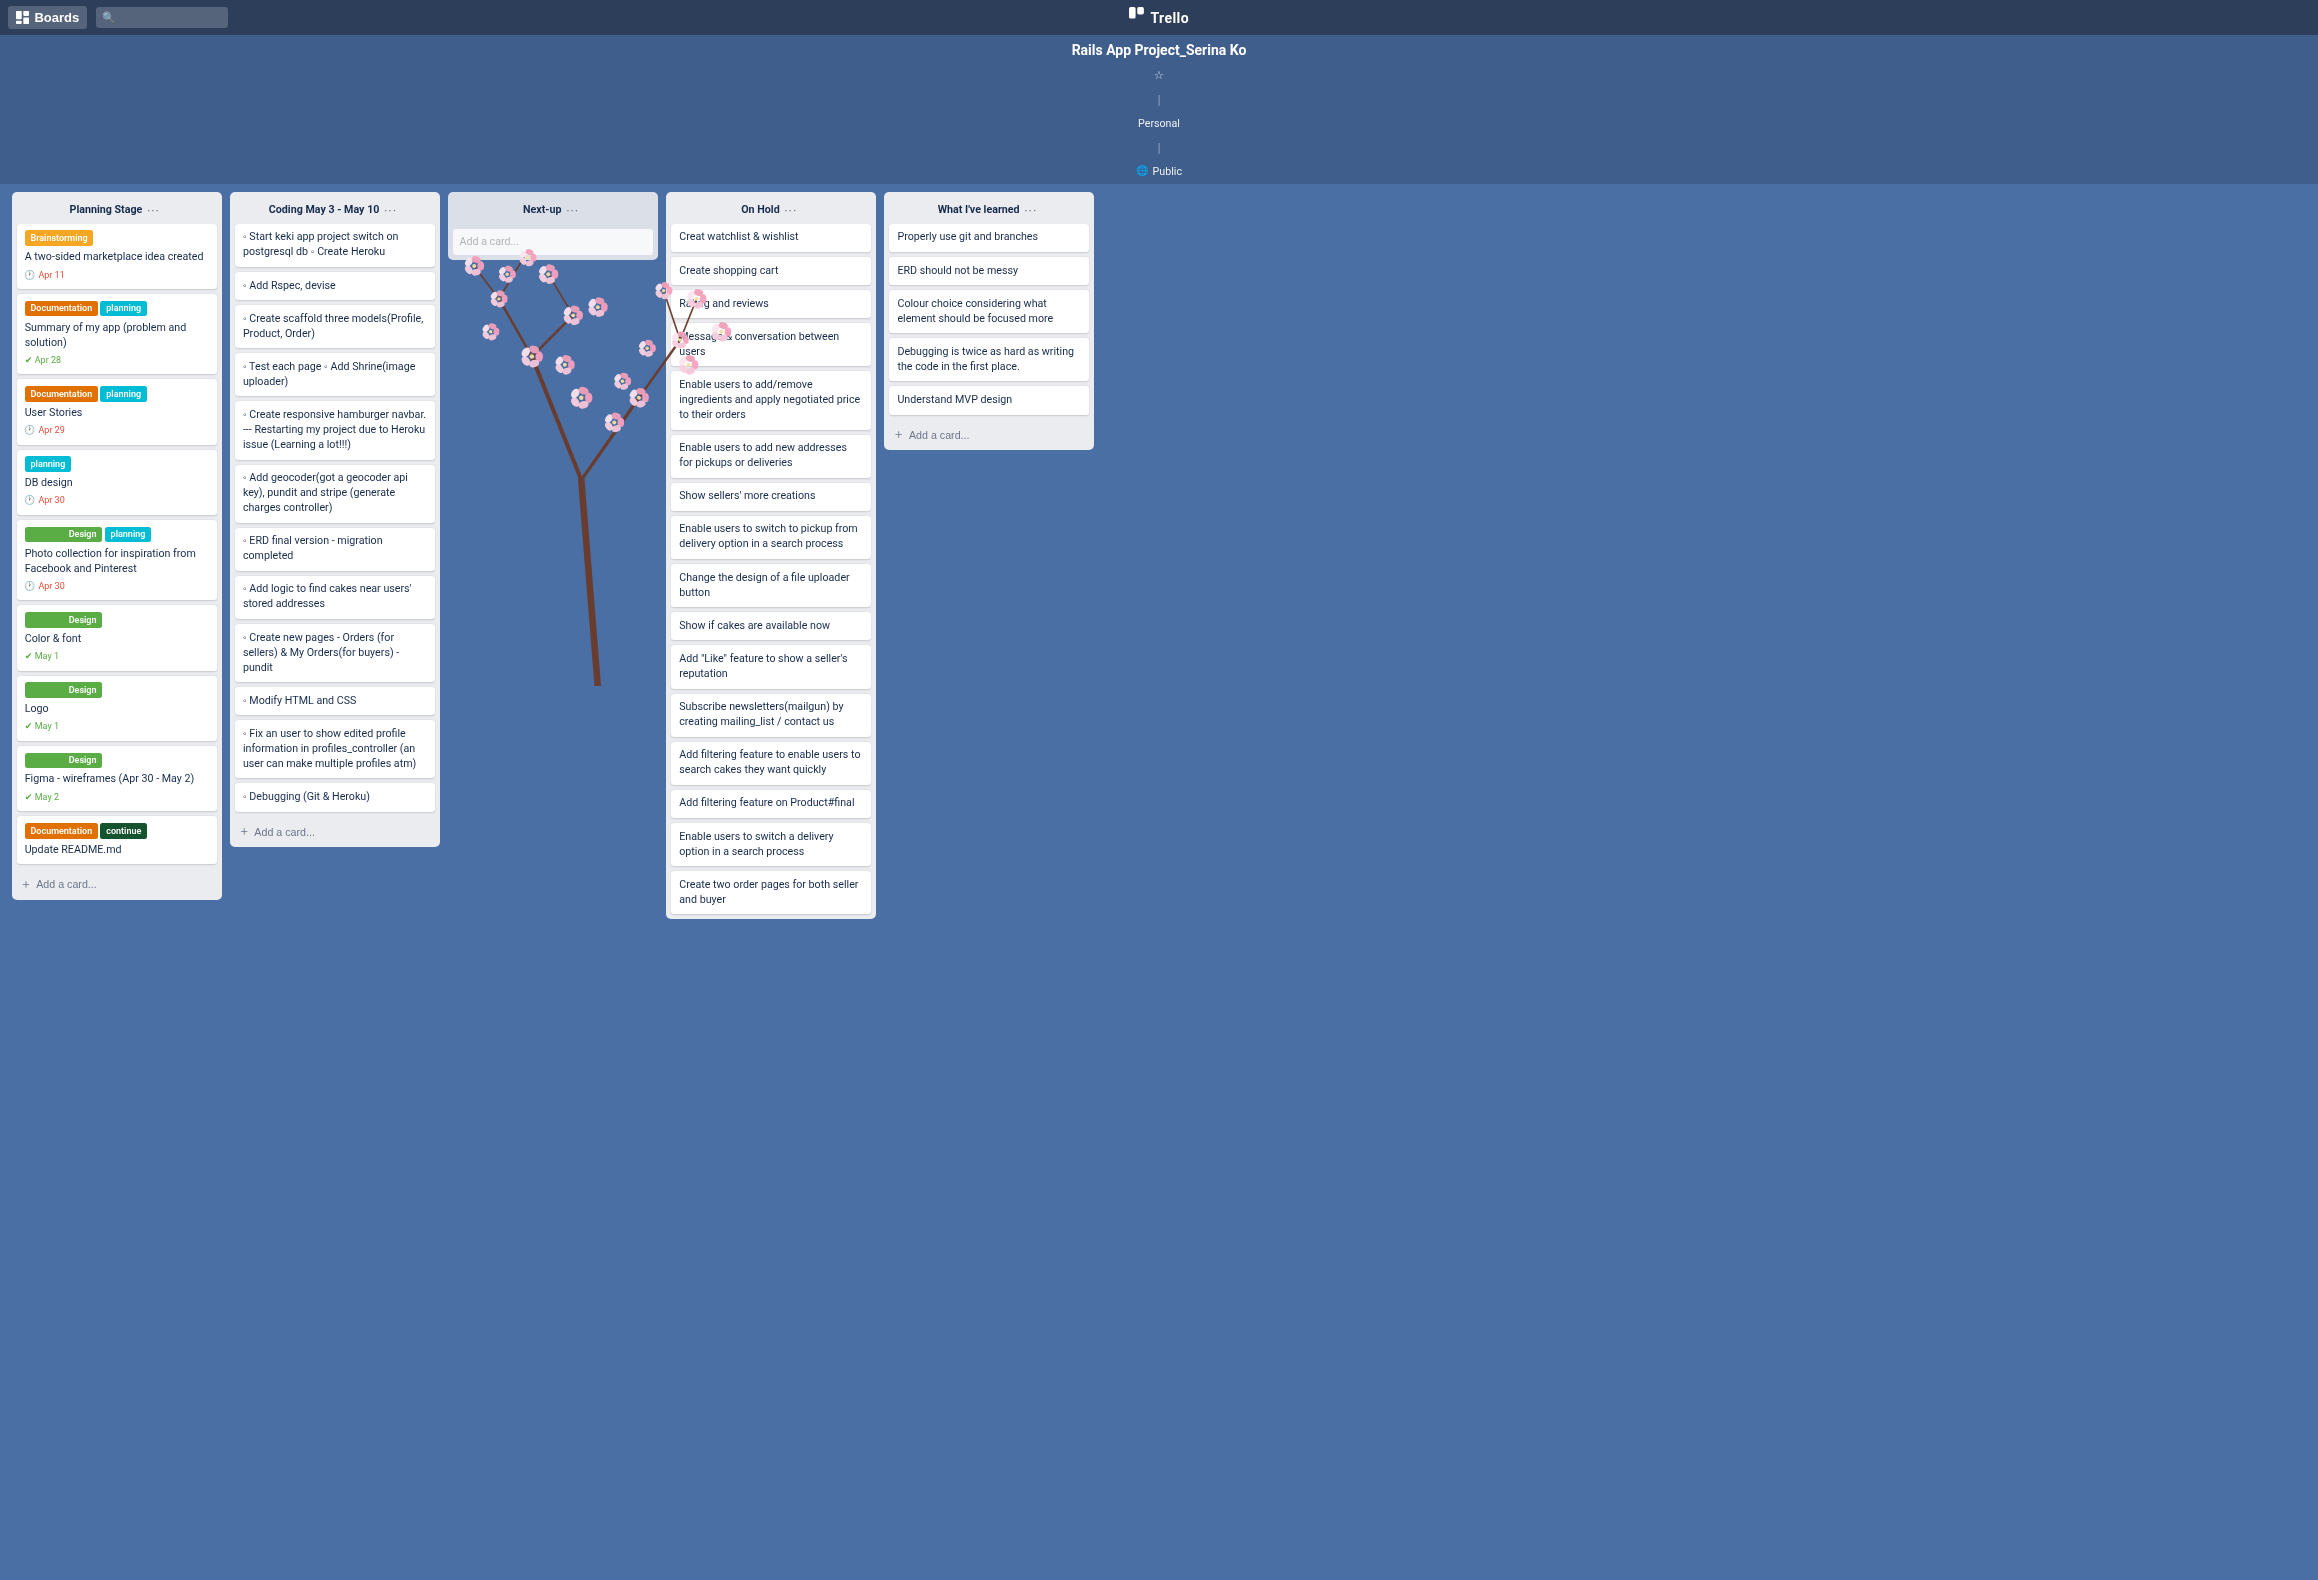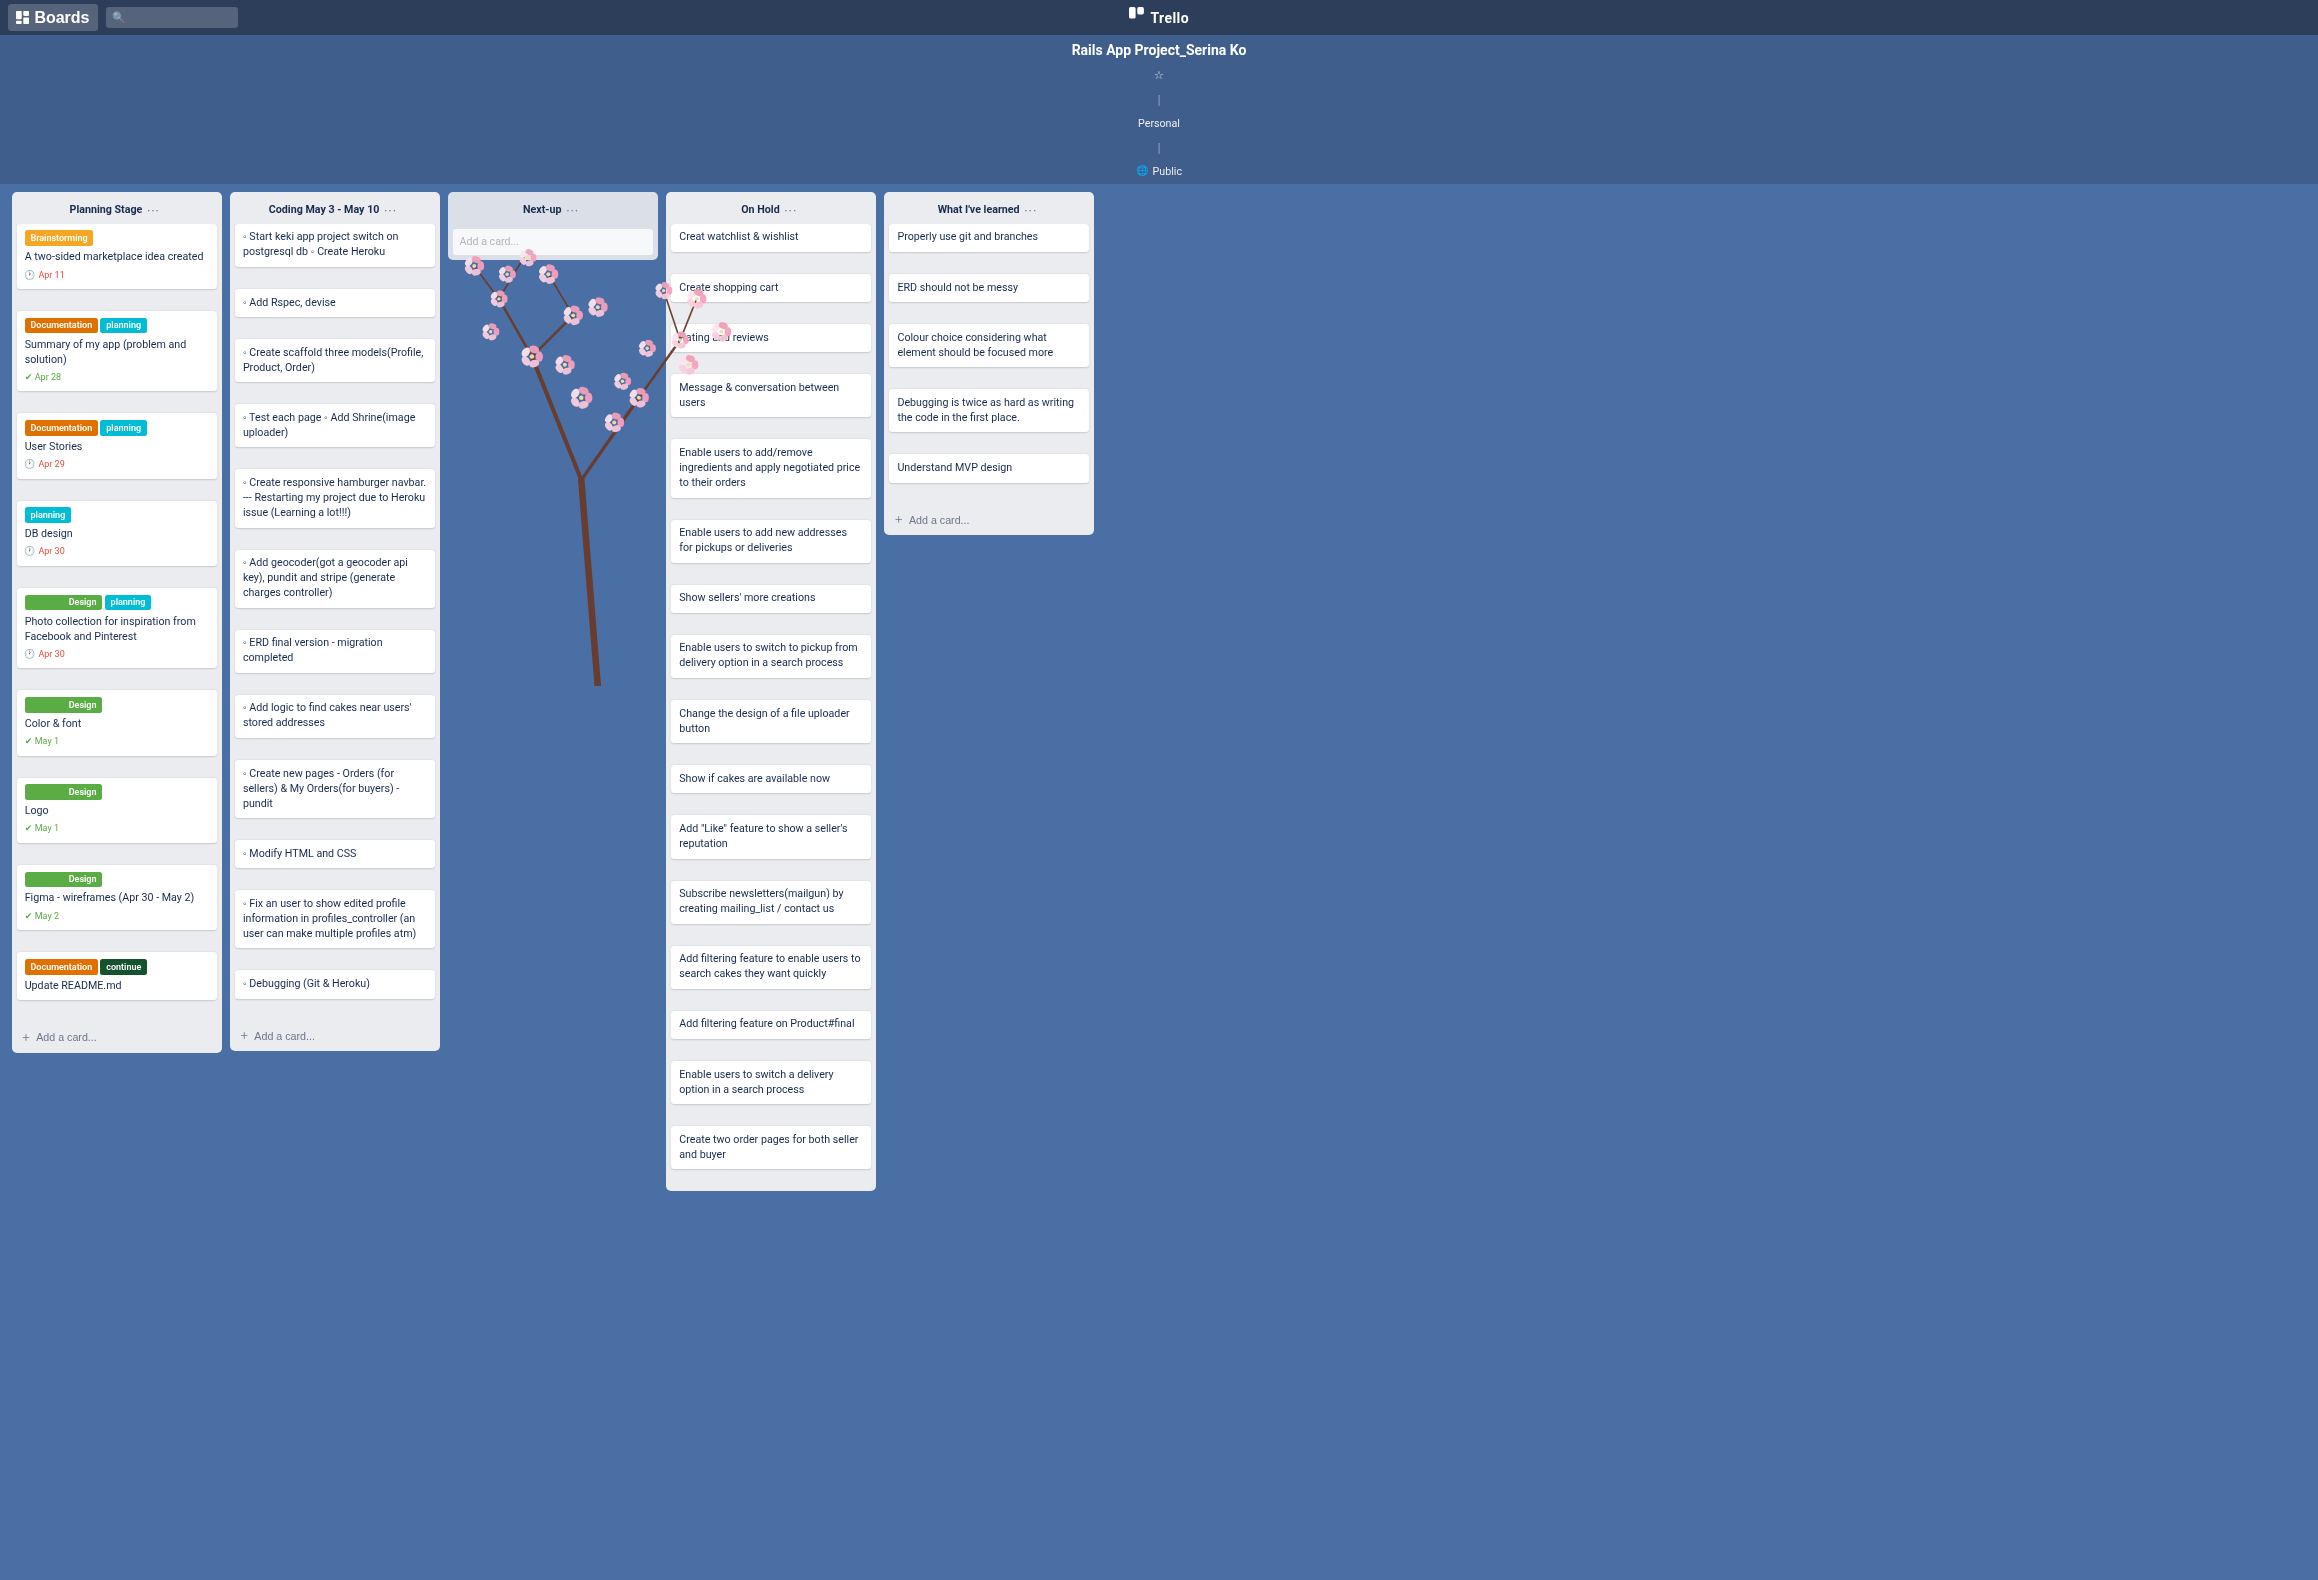--- a/index.html
+++ b/index.html
@@ -24,21 +24,21 @@
     #boards-btn {
       display: flex;
       align-items: center;
       gap: 5px;
       background: rgba(255,255,255,0.2);
       border: none;
       color: white;
       padding: 4.1px 8.2px;
       border-radius: 3.3px;
       cursor: pointer;
-      font-size: 16px;
+      font-size: 13px;
       font-weight: 600;
     }
     #search-box {
       background: rgba(255,255,255,0.2);
       border: none;
       border-radius: 3.3px;
       color: white;
       padding: 4.1px 8.2px 4.1px 25px;
       width: 132px;
       font-size: 10.7px;
@@ -143,21 +143,21 @@
       overflow-y: auto;
       padding: 0 5px;
       flex: 1;
     }
 
     
     .card {
       background: white;
       border-radius: 3.3px;
       padding: 6.6px 8.2px;
-      margin-bottom: 22px;
+      margin-bottom: 5px;
       box-shadow: 0 0.8px 1.6px rgba(0,0,0,0.15);
       cursor: pointer;
       font-size: 10.7px;
       color: #172b4d;
       line-height: 1.4;
     }
 
     .card-labels {
       display: flex;
       flex-wrap: wrap;

